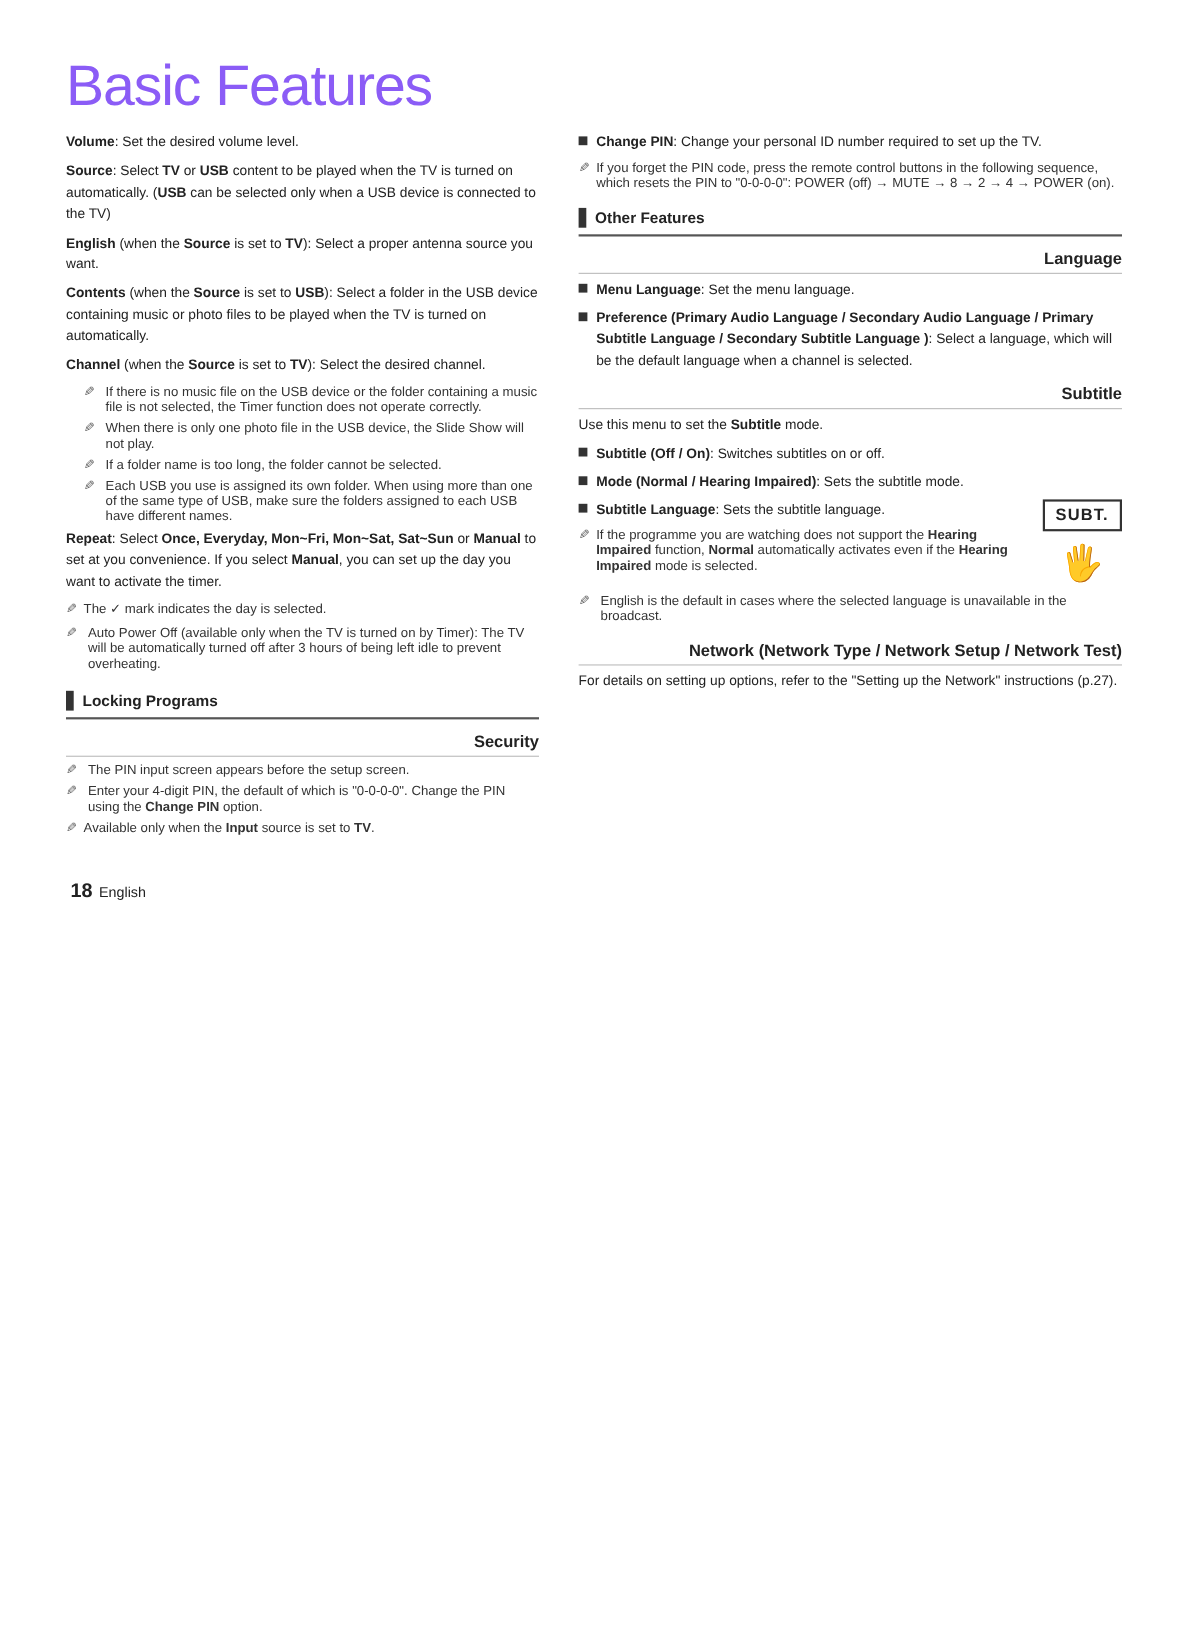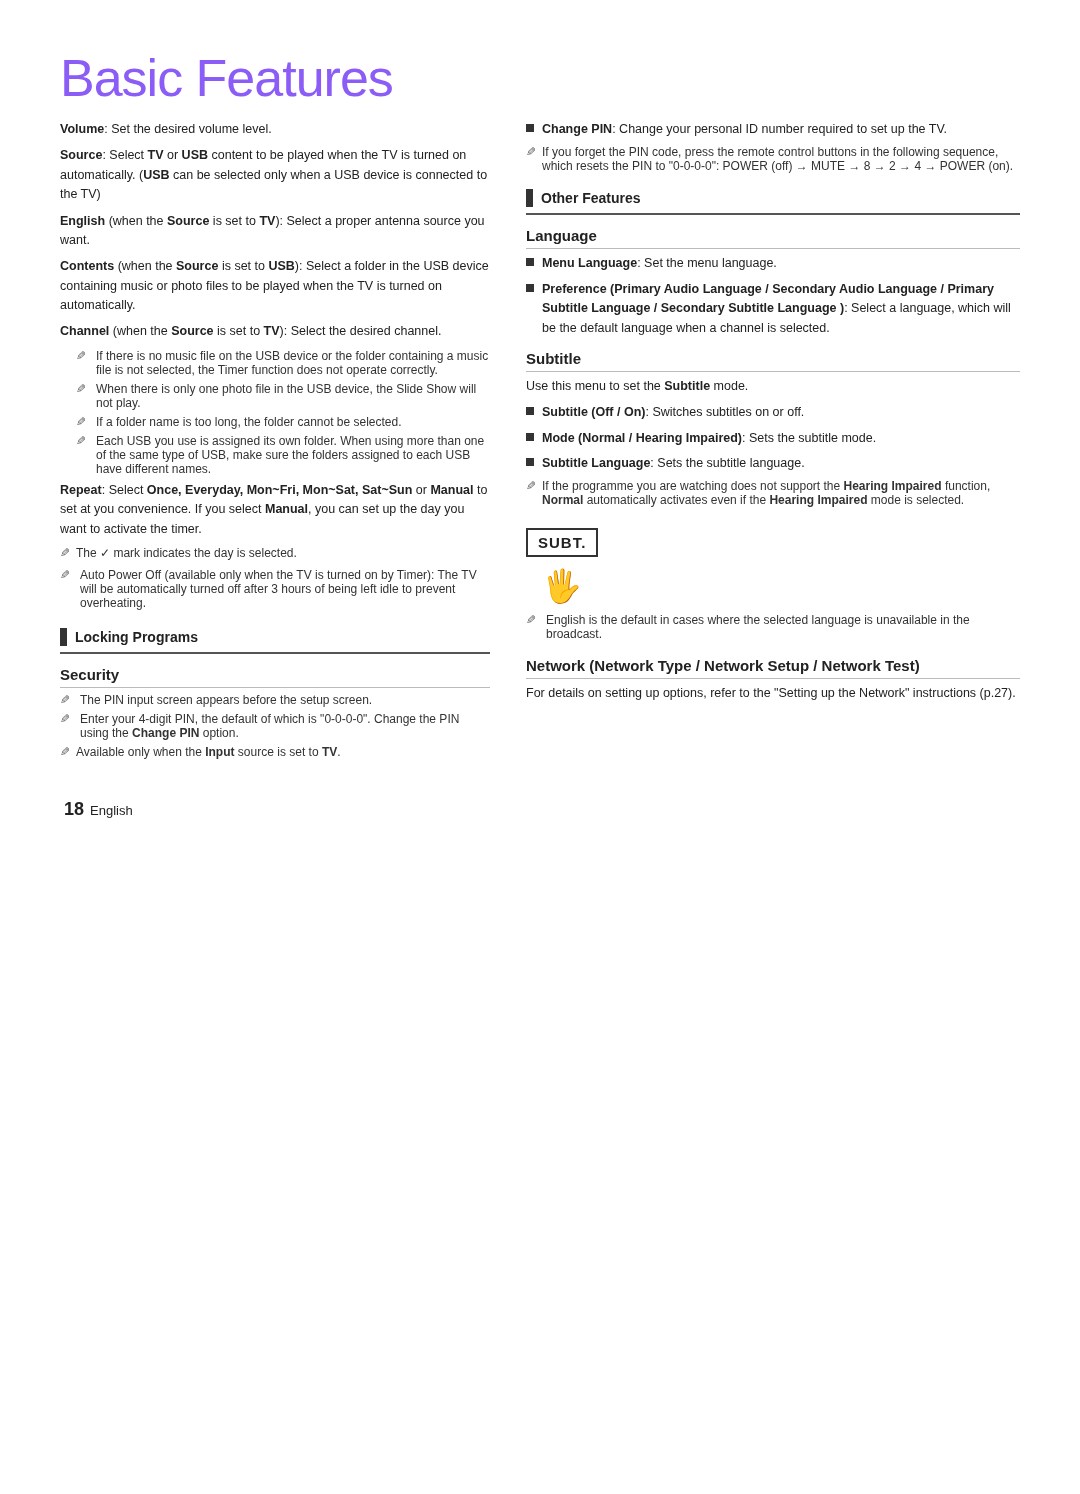--- a/index.html
+++ b/index.html
@@ -54,20 +54,21 @@
       margin-right: 8px;
       flex-shrink: 0;
     }
     .subsection-heading {
       font-size: 15px;
       font-weight: bold;
       margin-top: 12px;
       margin-bottom: 5px;
       padding-bottom: 4px;
       border-bottom: 1px solid #bbb;
+      text-align: right;
     }
     .note {
       padding-left: 20px;
       margin-bottom: 5px;
       position: relative;
       font-size: 12px;
       color: #333;
     }
     .note::before {
       content: "✎";
@@ -206,21 +207,21 @@
 
     <div class="bullet-item">
       <span class="bullet-sq"></span>
       <span class="bullet-text"><b>Subtitle (Off / On)</b>: Switches subtitles on or off.</span>
     </div>
     <div class="bullet-item">
       <span class="bullet-sq"></span>
       <span class="bullet-text"><b>Mode (Normal / Hearing Impaired)</b>: Sets the subtitle mode.</span>
     </div>
 
-    <div style="display:flex; gap:16px; align-items:flex-start; margin-bottom:8px;flex-direction:column;">
+    <div style="display:flex; gap:16px; align-items:flex-start; margin-bottom:8px;">
       <div style="flex:1;">
         <div class="bullet-item">
           <span class="bullet-sq"></span>
           <span class="bullet-text"><b>Subtitle Language</b>: Sets the subtitle language.</span>
         </div>
         <div class="note indent">If the programme you are watching does not support the <b>Hearing Impaired</b> function, <b>Normal</b> automatically activates even if the <b>Hearing Impaired</b> mode is selected.</div>
       </div>
       <div style="flex-shrink:0; text-align:center; margin-top:0;">
         <div class="subt-box">SUBT.</div>
         <div class="hand-icon" style="font-size:32px; text-align:center;">🖐</div>

